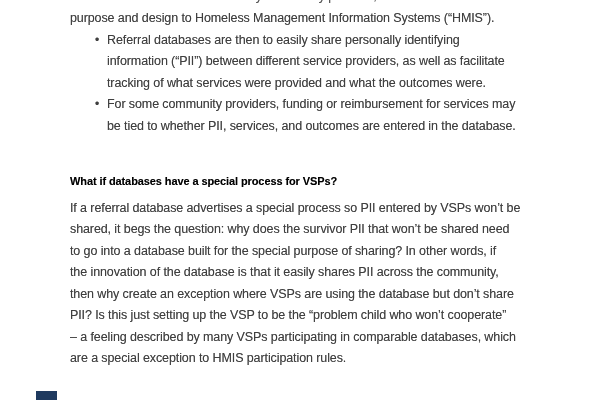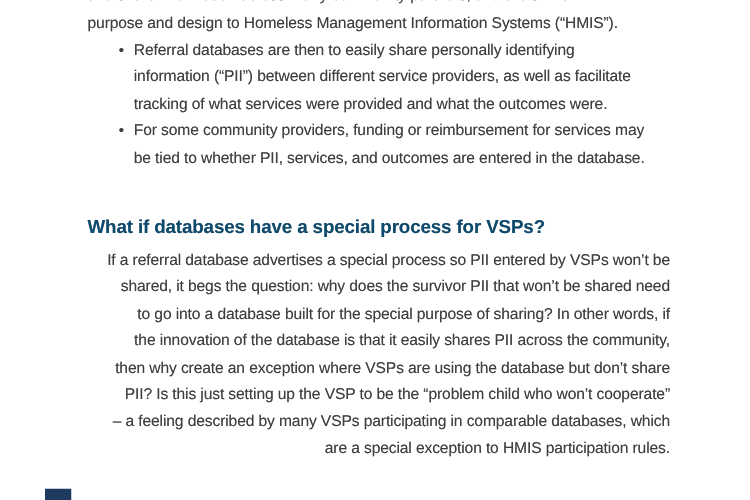--- a/index.html
+++ b/index.html
@@ -53,29 +53,28 @@
     margin-left: 25px;
     flex: 0 0 12px;
     font-size: 12px;
   }
   .bullet-text {
     white-space: pre-line;
     flex: 1;
   }
   .section-heading {
     margin: 34px 0 0 0;
-    font-size: 15px;
+    font-size: 11px;
     font-weight: bold;
-    color: #0c4a6e;
+    color: #000000;
     line-height: 21.5px;
   }
   .body-paragraph {
     margin-top: 5px;
     white-space: pre-line;
-    text-align: right;
   }
   .footer-mark {
     position: absolute;
     left: 36px;
     top: 391px;
     width: 21px;
     height: 9px;
   }
 </style>
 </head>

